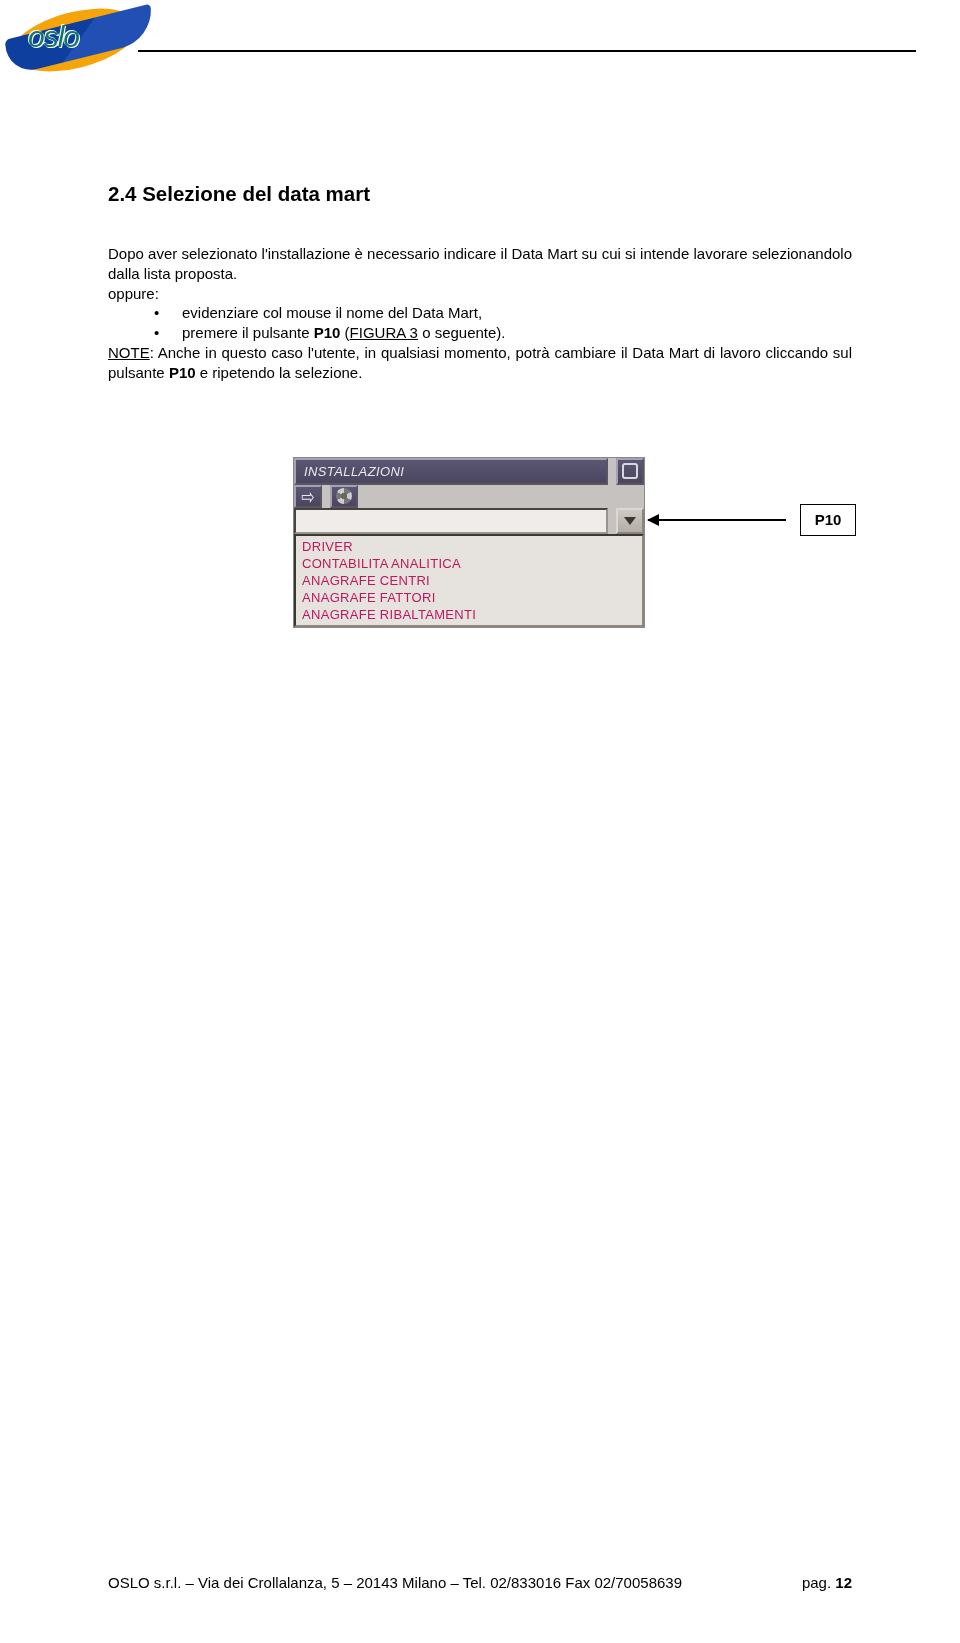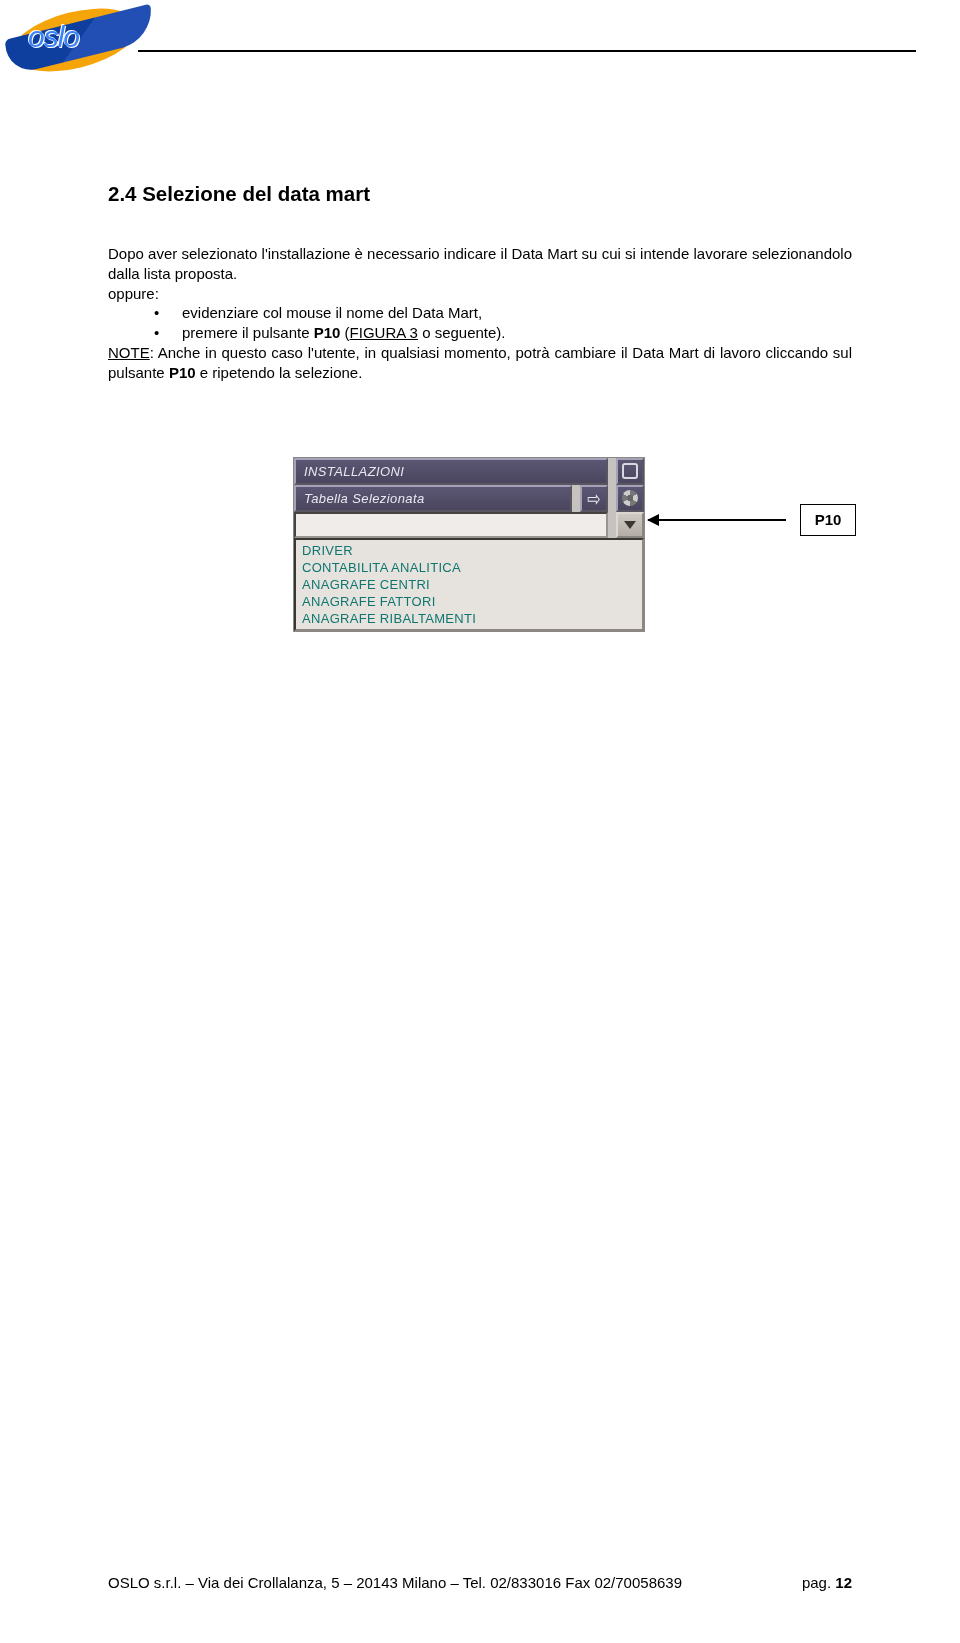--- a/index.html
+++ b/index.html
@@ -42,21 +42,21 @@
     transform: rotate(-14deg) skewX(-10deg);
     border-radius: 6px 6px 40px 40px;
   }
   .logo-text {
     position: absolute;
     top: 14px;
     left: 18px;
     font-family: "Comic Sans MS", cursive, sans-serif;
     font-size: 30px;
     font-style: italic;
-    color: #3b82f6;
+    color: #0f766e;
     text-shadow: 1px 1px 0 #fff, -1px -1px 0 #fff;
     letter-spacing: -1px;
   }
   .header-line {
     position: absolute;
     top: 50px;
     left: 138px;
     right: 44px;
     height: 2.2px;
     background: #000;
@@ -174,21 +174,21 @@
   }
   .down-arrow {
     width: 0; height: 0;
     border-left: 6px solid transparent;
     border-right: 6px solid transparent;
     border-top: 8px solid #3c3730;
   }
   .panel-list {
     background: #e6e3df;
     border: 2px inset #8f877d;
-    color: #0f766e;
+    color: #be185d;
     padding: 2px 0;
   }
   .panel-list-item {
     padding: 1px 6px;
     font-size: 13px;
     letter-spacing: 0.3px;
   }
 
   
   .callout-arrow {
@@ -263,21 +263,20 @@
 
   <div class="panel-wrap">
     <div class="panel">
       <div class="panel-row">
         <div class="panel-title">INSTALLAZIONI</div>
         <div class="panel-btn">
           <div class="o-icon"></div>
         </div>
       </div>
       <div class="panel-row panel-row2">
-        <div class="panel-title">Tabella Selezionata</div>
         <div class="panel-btn">
           <span class="arrow-right">⇨</span>
         </div>
         <div class="panel-btn">
           <div class="fan-icon"></div>
         </div>
       </div>
       <div class="panel-row">
         <div class="panel-input"></div>
         <div class="panel-dropdown-btn">

